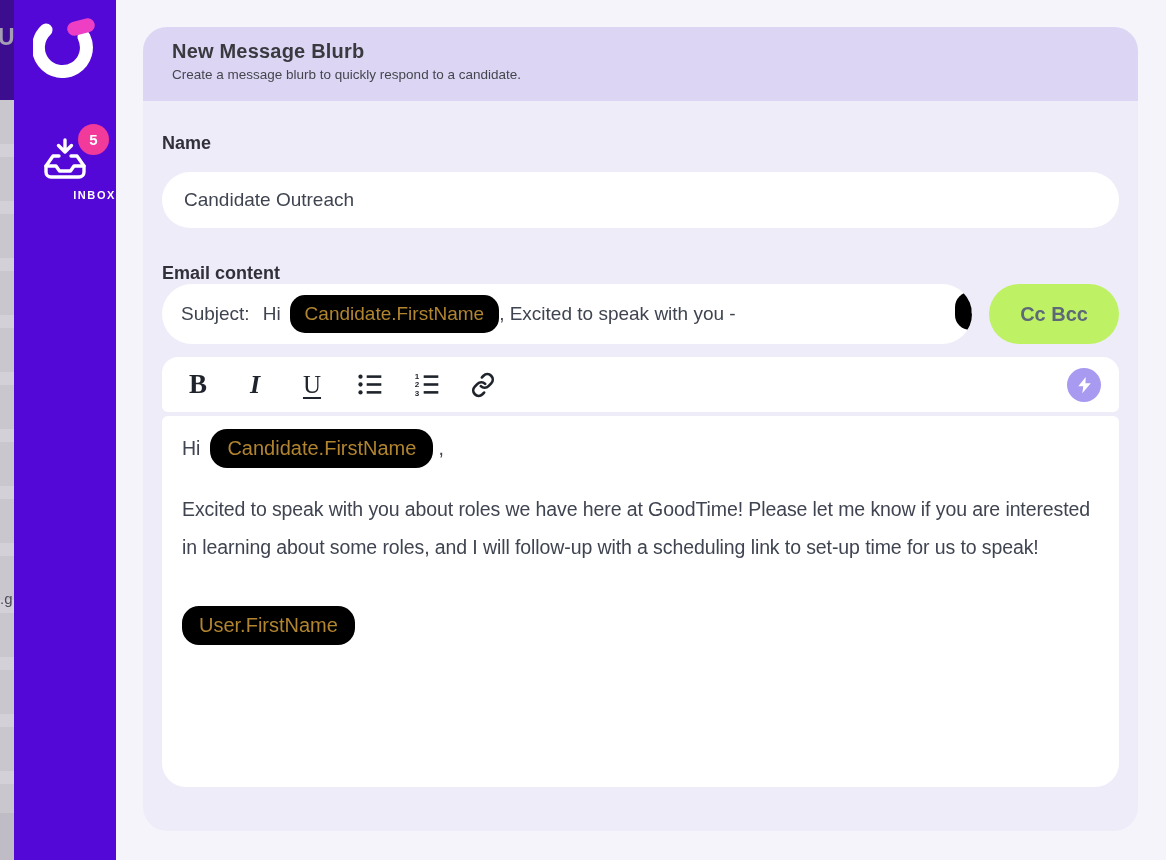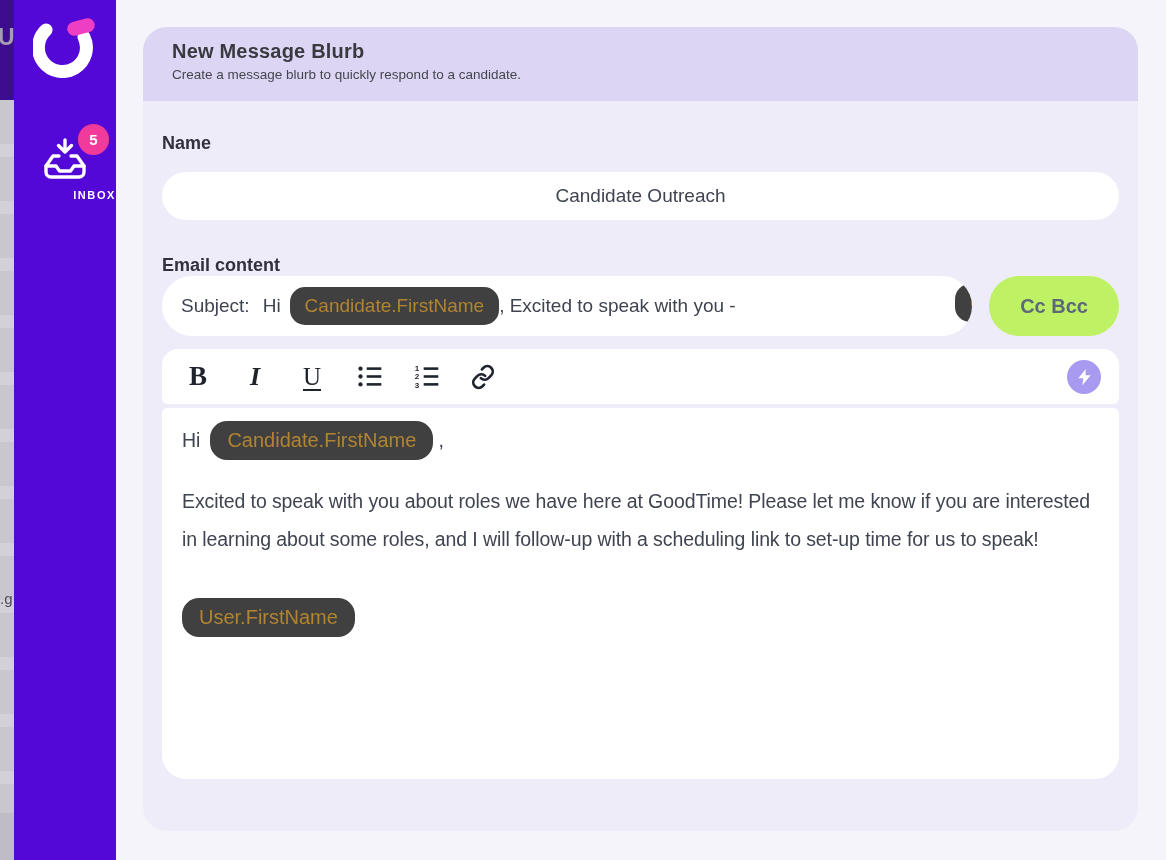--- a/index.html
+++ b/index.html
@@ -36,29 +36,29 @@
     background:#efecfa; border-radius:24px; overflow:hidden; }
   .panel-header { height:74px; background:#dcd6f4; padding:13px 0 0 29px; }
   .panel-title { font-size:20px; font-weight:800; color:#39393f; letter-spacing:.2px; }
   .panel-subtitle { margin-top:4px; font-size:13.5px; color:#45454e; }
   .panel-body { padding:0 19px; }
 
   .section-label { font-size:18px; font-weight:800; color:#31313a; }
   .label-name { margin-top:32px; }
   .label-email { margin-top:35px; }
 
-  .name-input { margin-top:18px; width:100%; height:48px; border:none; outline:none;
+  .name-input { margin-top:18px; width:100%; height:56px; border:none; outline:none;
     border-radius:28px; background:#fff; padding:0 22px; font-size:19px; color:#3f4450;
-    font-family:"Liberation Sans","DejaVu Sans",sans-serif; display:block;text-align:center; }
+    font-family:"Liberation Sans","DejaVu Sans",sans-serif; display:block; }
 
   .subject-row { display:flex; gap:17px; }
   .subject-input { position:relative; width:811px; height:60px; background:#fff; border-radius:30px;
     display:flex; align-items:center; padding-left:19px; overflow:hidden; white-space:pre; cursor:text; }
   .subject-text { font-size:19px; color:#3f4450; white-space:pre; }
-  .token { background:#404040; color:#b1842f; border-radius:15px; padding:8px 15px;
+  .token { background:#000000; color:#b1842f; border-radius:15px; padding:8px 15px;
     font-size:19px; white-space:pre; display:inline-block; }
   .subject-greeting { margin-left:13px; margin-right:9px; }
   .token-company { position:absolute; left:793px; top:8px; padding-right:40px; }
   .ccbcc-button { width:130px; height:60px; background:#bef264; border:none; border-radius:30px;
     font-size:20px; font-weight:700; color:#5d6878; cursor:pointer;
     font-family:Liberation Sans, sans-serif; }
 
   .editor-toolbar { margin-top:13px; height:55px; background:#fff; border-radius:16px 16px 6px 6px;
     display:flex; align-items:center; padding:0 18px 0 21px; }
   .tb-btn { width:30px; height:36px; margin-right:27px; background:none; border:none; cursor:pointer;

